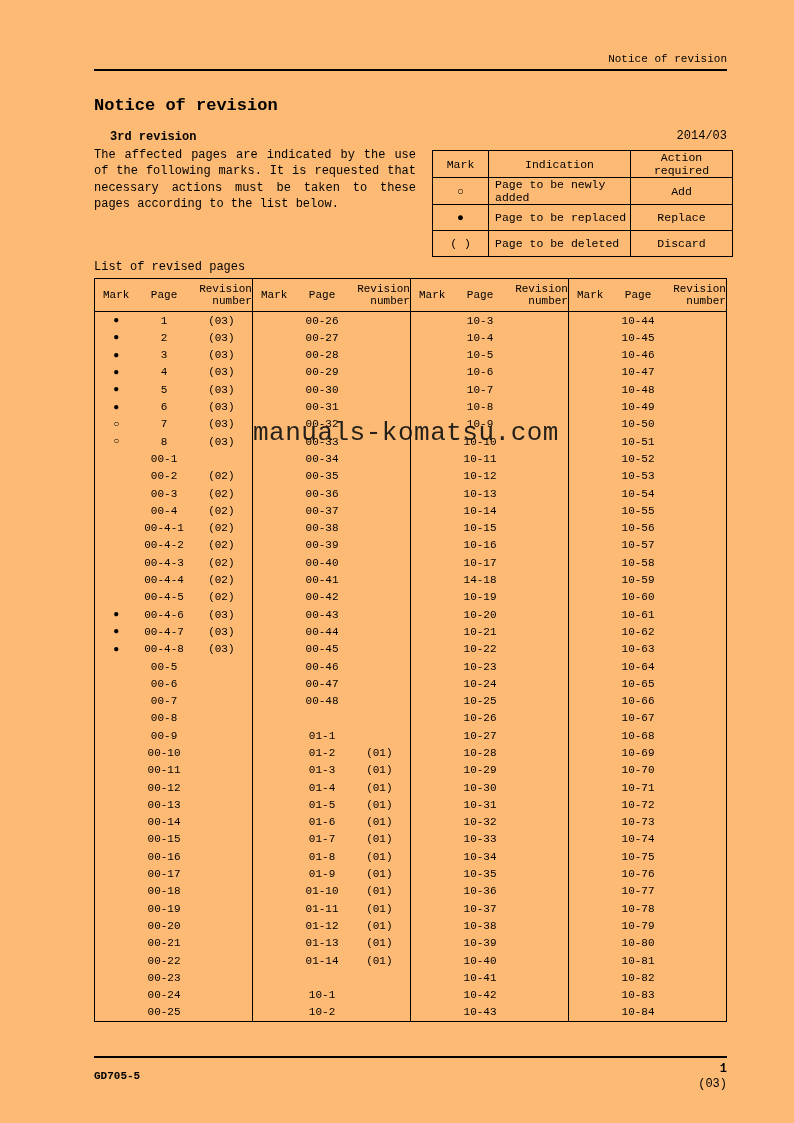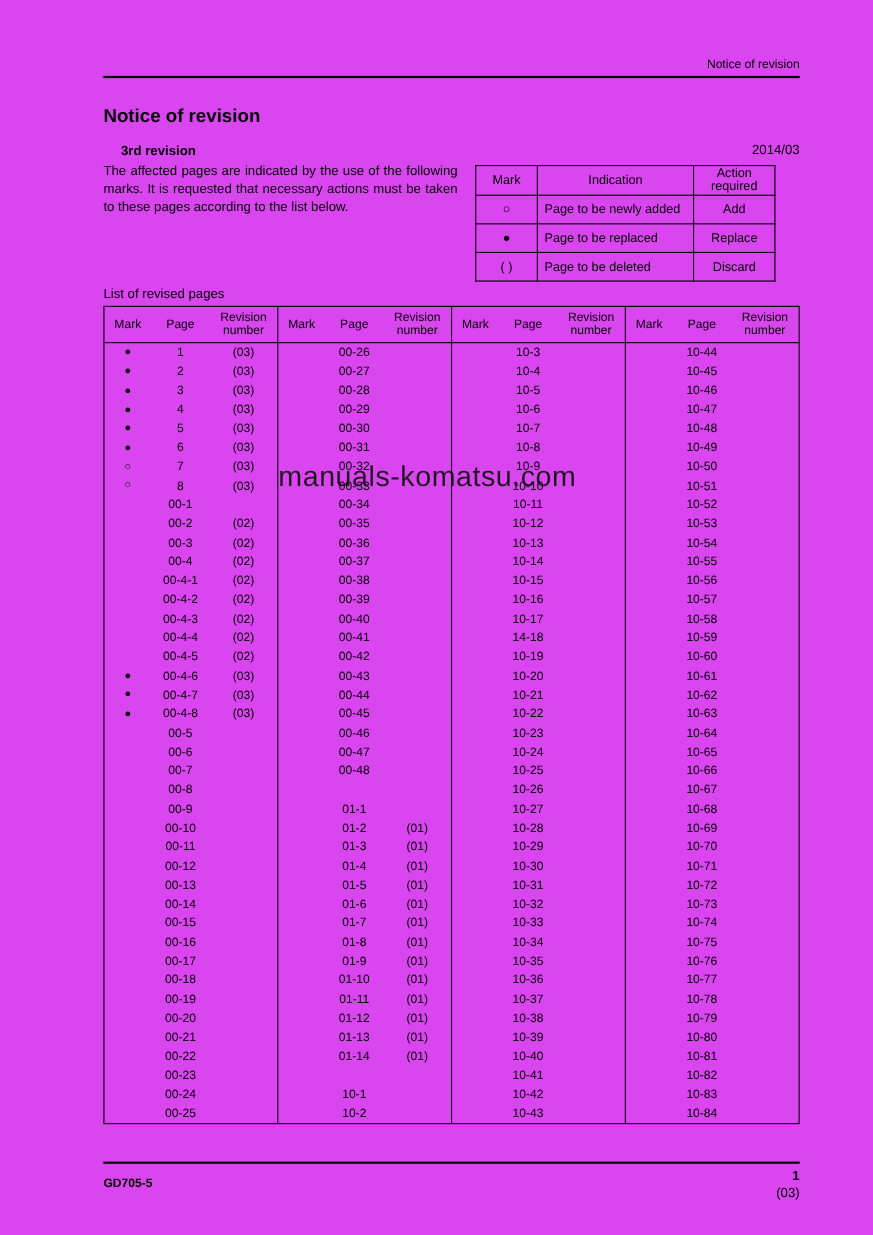--- a/index.html
+++ b/index.html
@@ -1,50 +1,50 @@
 <!DOCTYPE html>
 <html><head>
 <meta charset="utf-8">
 <style>
   * { margin:0; padding:0; box-sizing:border-box; }
   html,body { background:#ffffff; }
   .page {
-    position:relative; width:794px; height:1123px; background:#d946ef;
-    font-family:Liberation Sans, sans-serif; color:#000; overflow:hidden;
+    position:relative; width:794px; height:1123px; background:#fdba74;
+    font-family:Liberation Mono, monospace; color:#000; overflow:hidden;
   }
   .running-header { position:absolute; top:53px; right:67px; font-size:11px; }
   .header-rule { position:absolute; top:69px; left:94px; width:633px; height:2px; background:#000; }
   .doc-title { position:absolute; top:96px; left:94px; font-size:17px; font-weight:bold; }
   .rev-heading { position:absolute; top:130px; left:94px; font-size:12px; font-weight:bold;margin-left:16px; }
   .rev-date { position:absolute; top:129px; right:67px; font-size:12px; }
   .intro { position:absolute; top:147px; left:94px; width:322px; font-size:12px; line-height:16.4px; text-align:justify; }
 
   .marks-table { position:absolute; top:150px; left:432px; border-collapse:collapse; font-size:11.5px; }
   .marks-table th, .marks-table td { border:1px solid #000; font-weight:normal; text-align:center; }
   .marks-table th { height:27px; }
   .marks-table td { height:26px; }
   .mt-mark { width:56px; }
   .mt-ind  { width:142px; }
-  .mt-act  { width:74px; }
+  .mt-act  { width:102px; }
   .marks-table td.mt-ind { text-align:left; padding-left:6px;margin-top:37px; }
 
   .list-label { position:absolute; top:260px; left:94px; font-size:12px; }
 
   .revised-table {
     position:absolute; top:278px; left:94px; width:633px; height:744px;
     border:1px solid #000; display:flex; font-size:11px;
   }
   .rt-group { flex:1 1 0; border-right:1px solid #000; display:flex; flex-direction:column; min-width:0; }
   .rt-group:last-child { border-right:none; }
   .rt-header { height:33px; border-bottom:1px solid #000; display:flex; align-items:center; }
   .rt-c { display:block; }
   .rt-mark { width:27%; text-align:center; }
   .rt-page { width:34%; text-align:center; }
   .rt-rev  { width:39%; text-align:center; }
-  .rt-header .rt-rev { line-height:12px; }
+  .rt-header .rt-rev { line-height:12px;text-align:right; }
   .rt-row { height:17.34px; display:flex; align-items:center; }
   .rt-row .rt-mark { font-size:10px; }
 
   .watermark {
     position:absolute; top:418px; left:253px; font-size:26px;
     color:rgba(18,18,18,0.92); letter-spacing:0.5px; z-index:5; white-space:nowrap;
   }
 
   .footer-rule { position:absolute; top:1056px; left:94px; width:633px; height:2px; background:#000; }
   .footer-model { position:absolute; top:1070px; left:94px; font-size:11px; font-weight:bold; }

